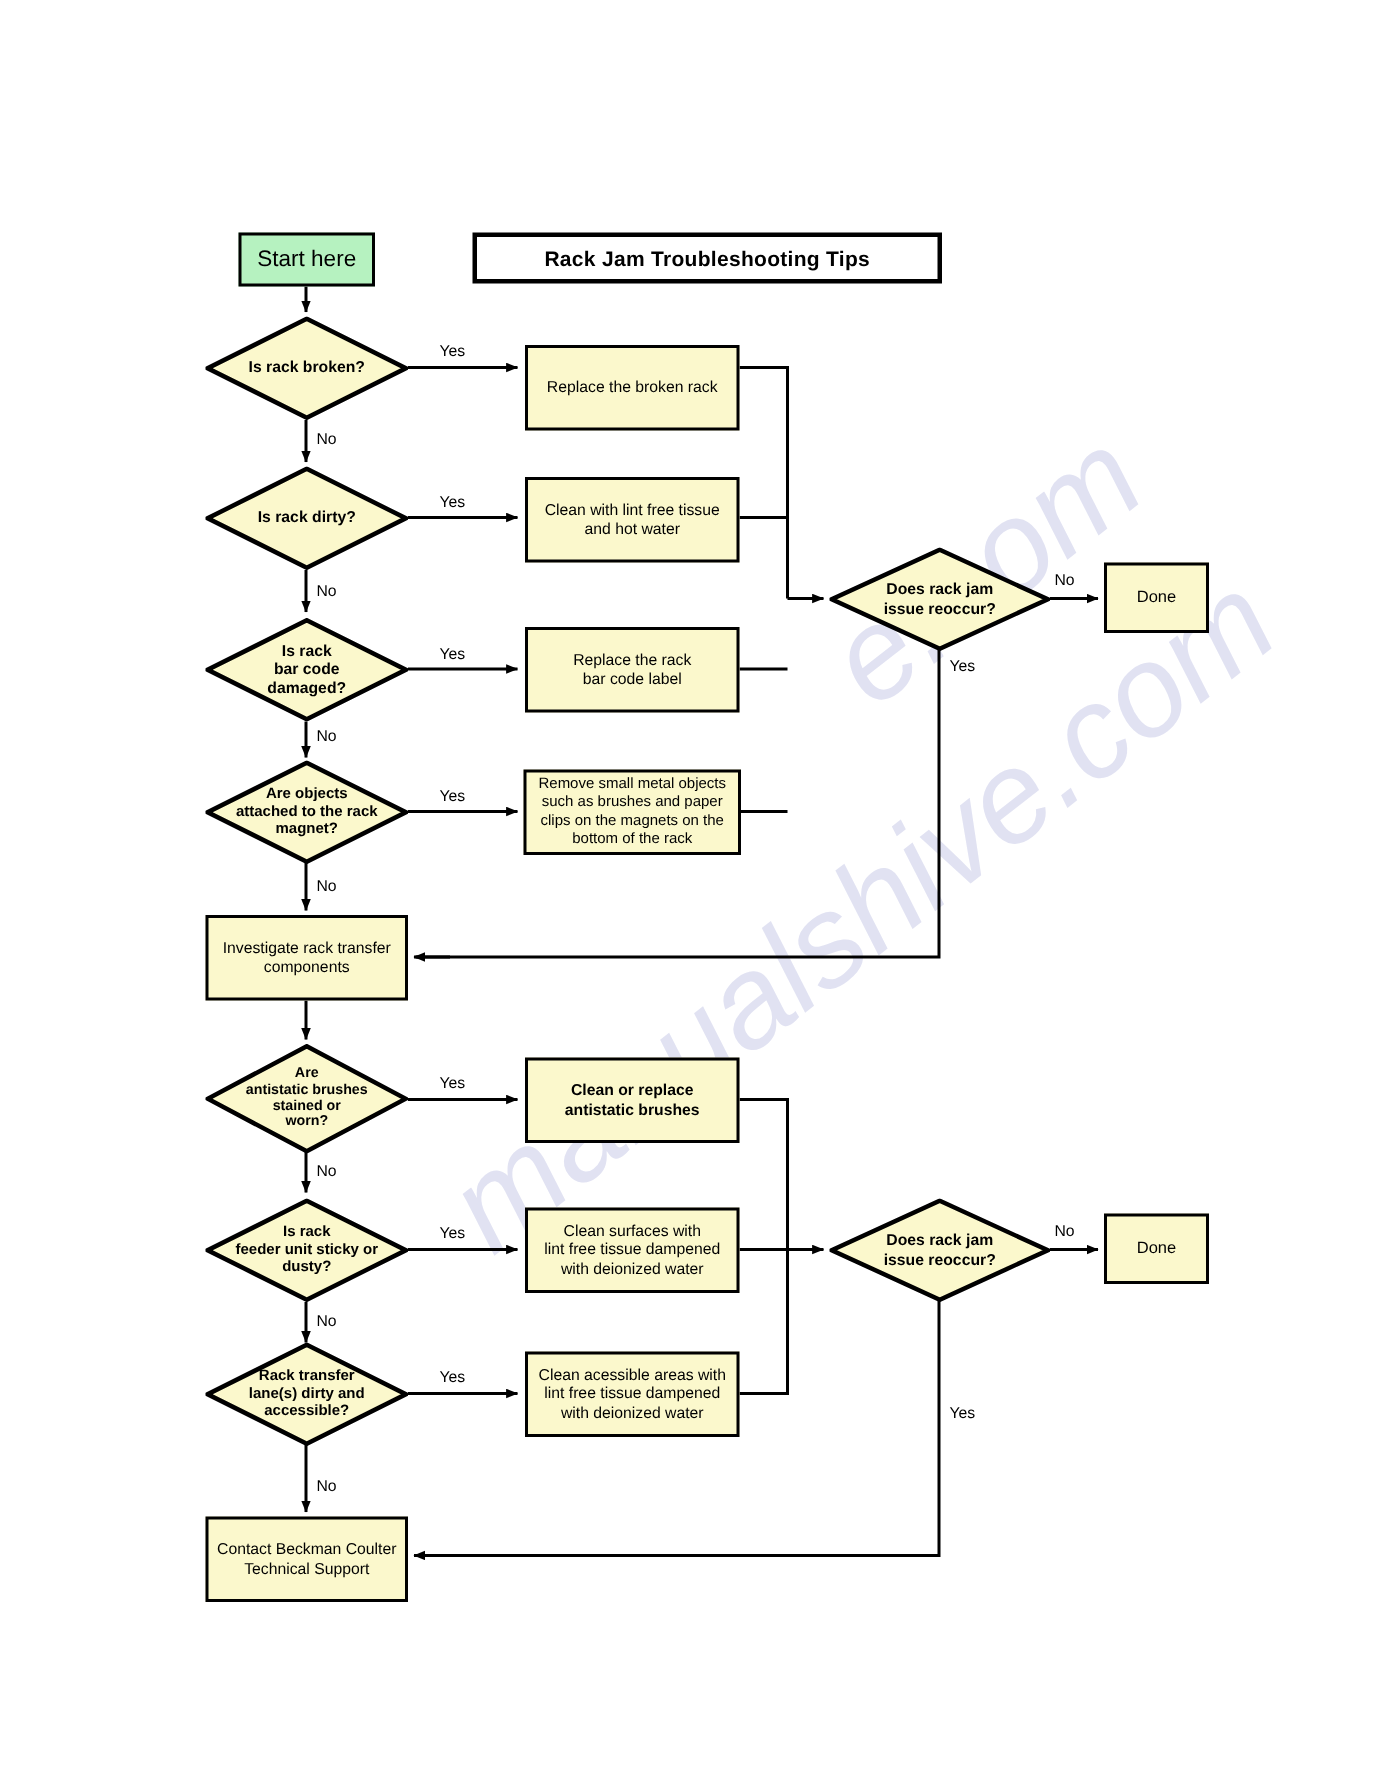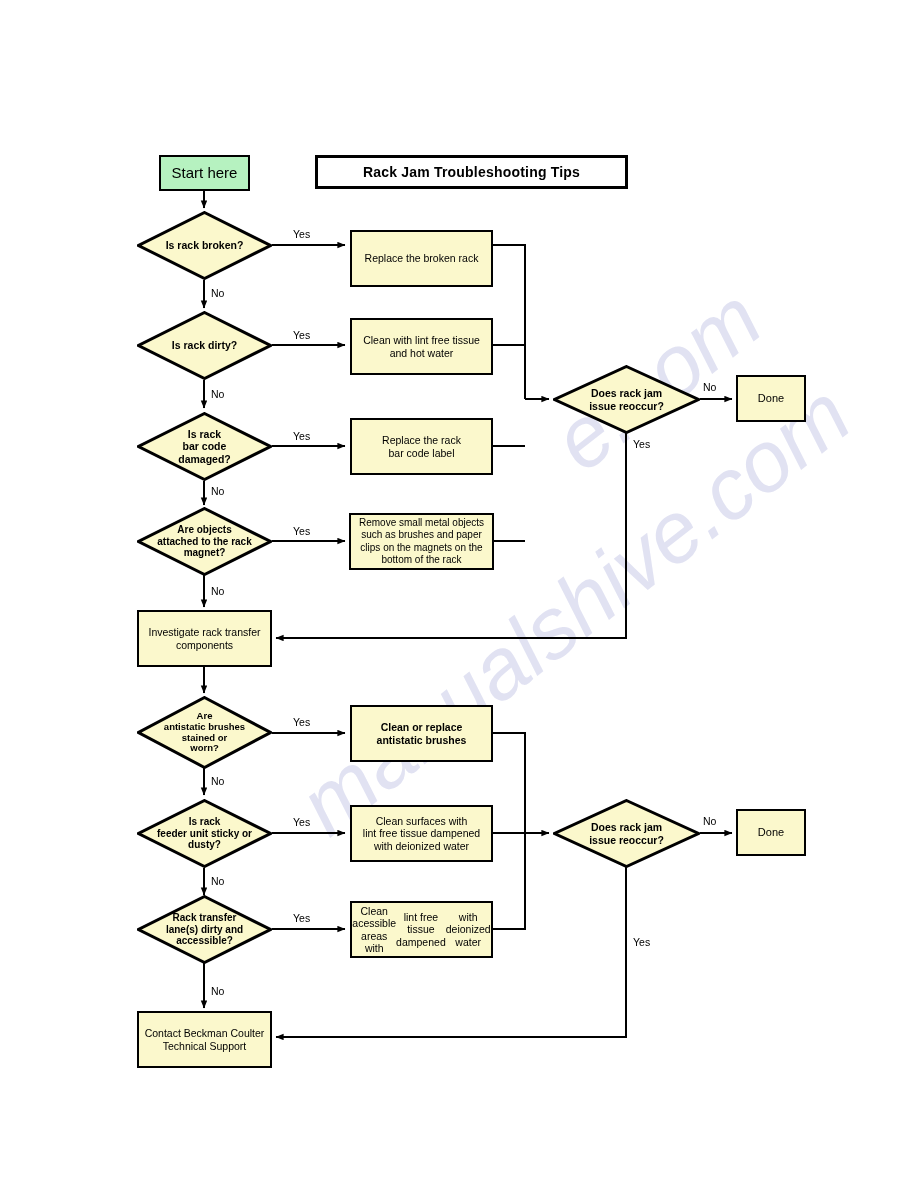--- a/index.html
+++ b/index.html
@@ -286,21 +286,21 @@
   <svg width="135" height="69" viewBox="0 0 135 69">
       <polygon points="67.5,1.5 133.5,34.5 67.5,67.5 1.5,34.5" fill="#fbf8cc" stroke="#000" stroke-width="3"></polygon>
     </svg>
   <div class="diamond-label" style="flex-direction:column; font-size:10px;">
     <span>Rack transfer</span>
     <span>lane(s) dirty and</span>
     <span>accessible?</span>
   </div>
 </div>
 
-<div class="node proc" style="left:350px; top:901px; width:143px; height:57px; flex-direction:row;">
+<div class="node proc" style="left:350px; top:901px; width:143px; height:57px; flex-direction:column;">
   <span>Clean acessible areas with</span>
   <span>lint free tissue dampened</span>
   <span>with deionized water</span>
 </div>
 
 <div class="diamond-wrap" style="left:553px; top:799px; width:147px; height:69px;">
   <svg width="147" height="69" viewBox="0 0 147 69">
       <polygon points="73.5,1.5 145.5,34.5 73.5,67.5 1.5,34.5" fill="#fbf8cc" stroke="#000" stroke-width="3"></polygon>
     </svg>
   <div class="diamond-label" style="flex-direction:column;">

